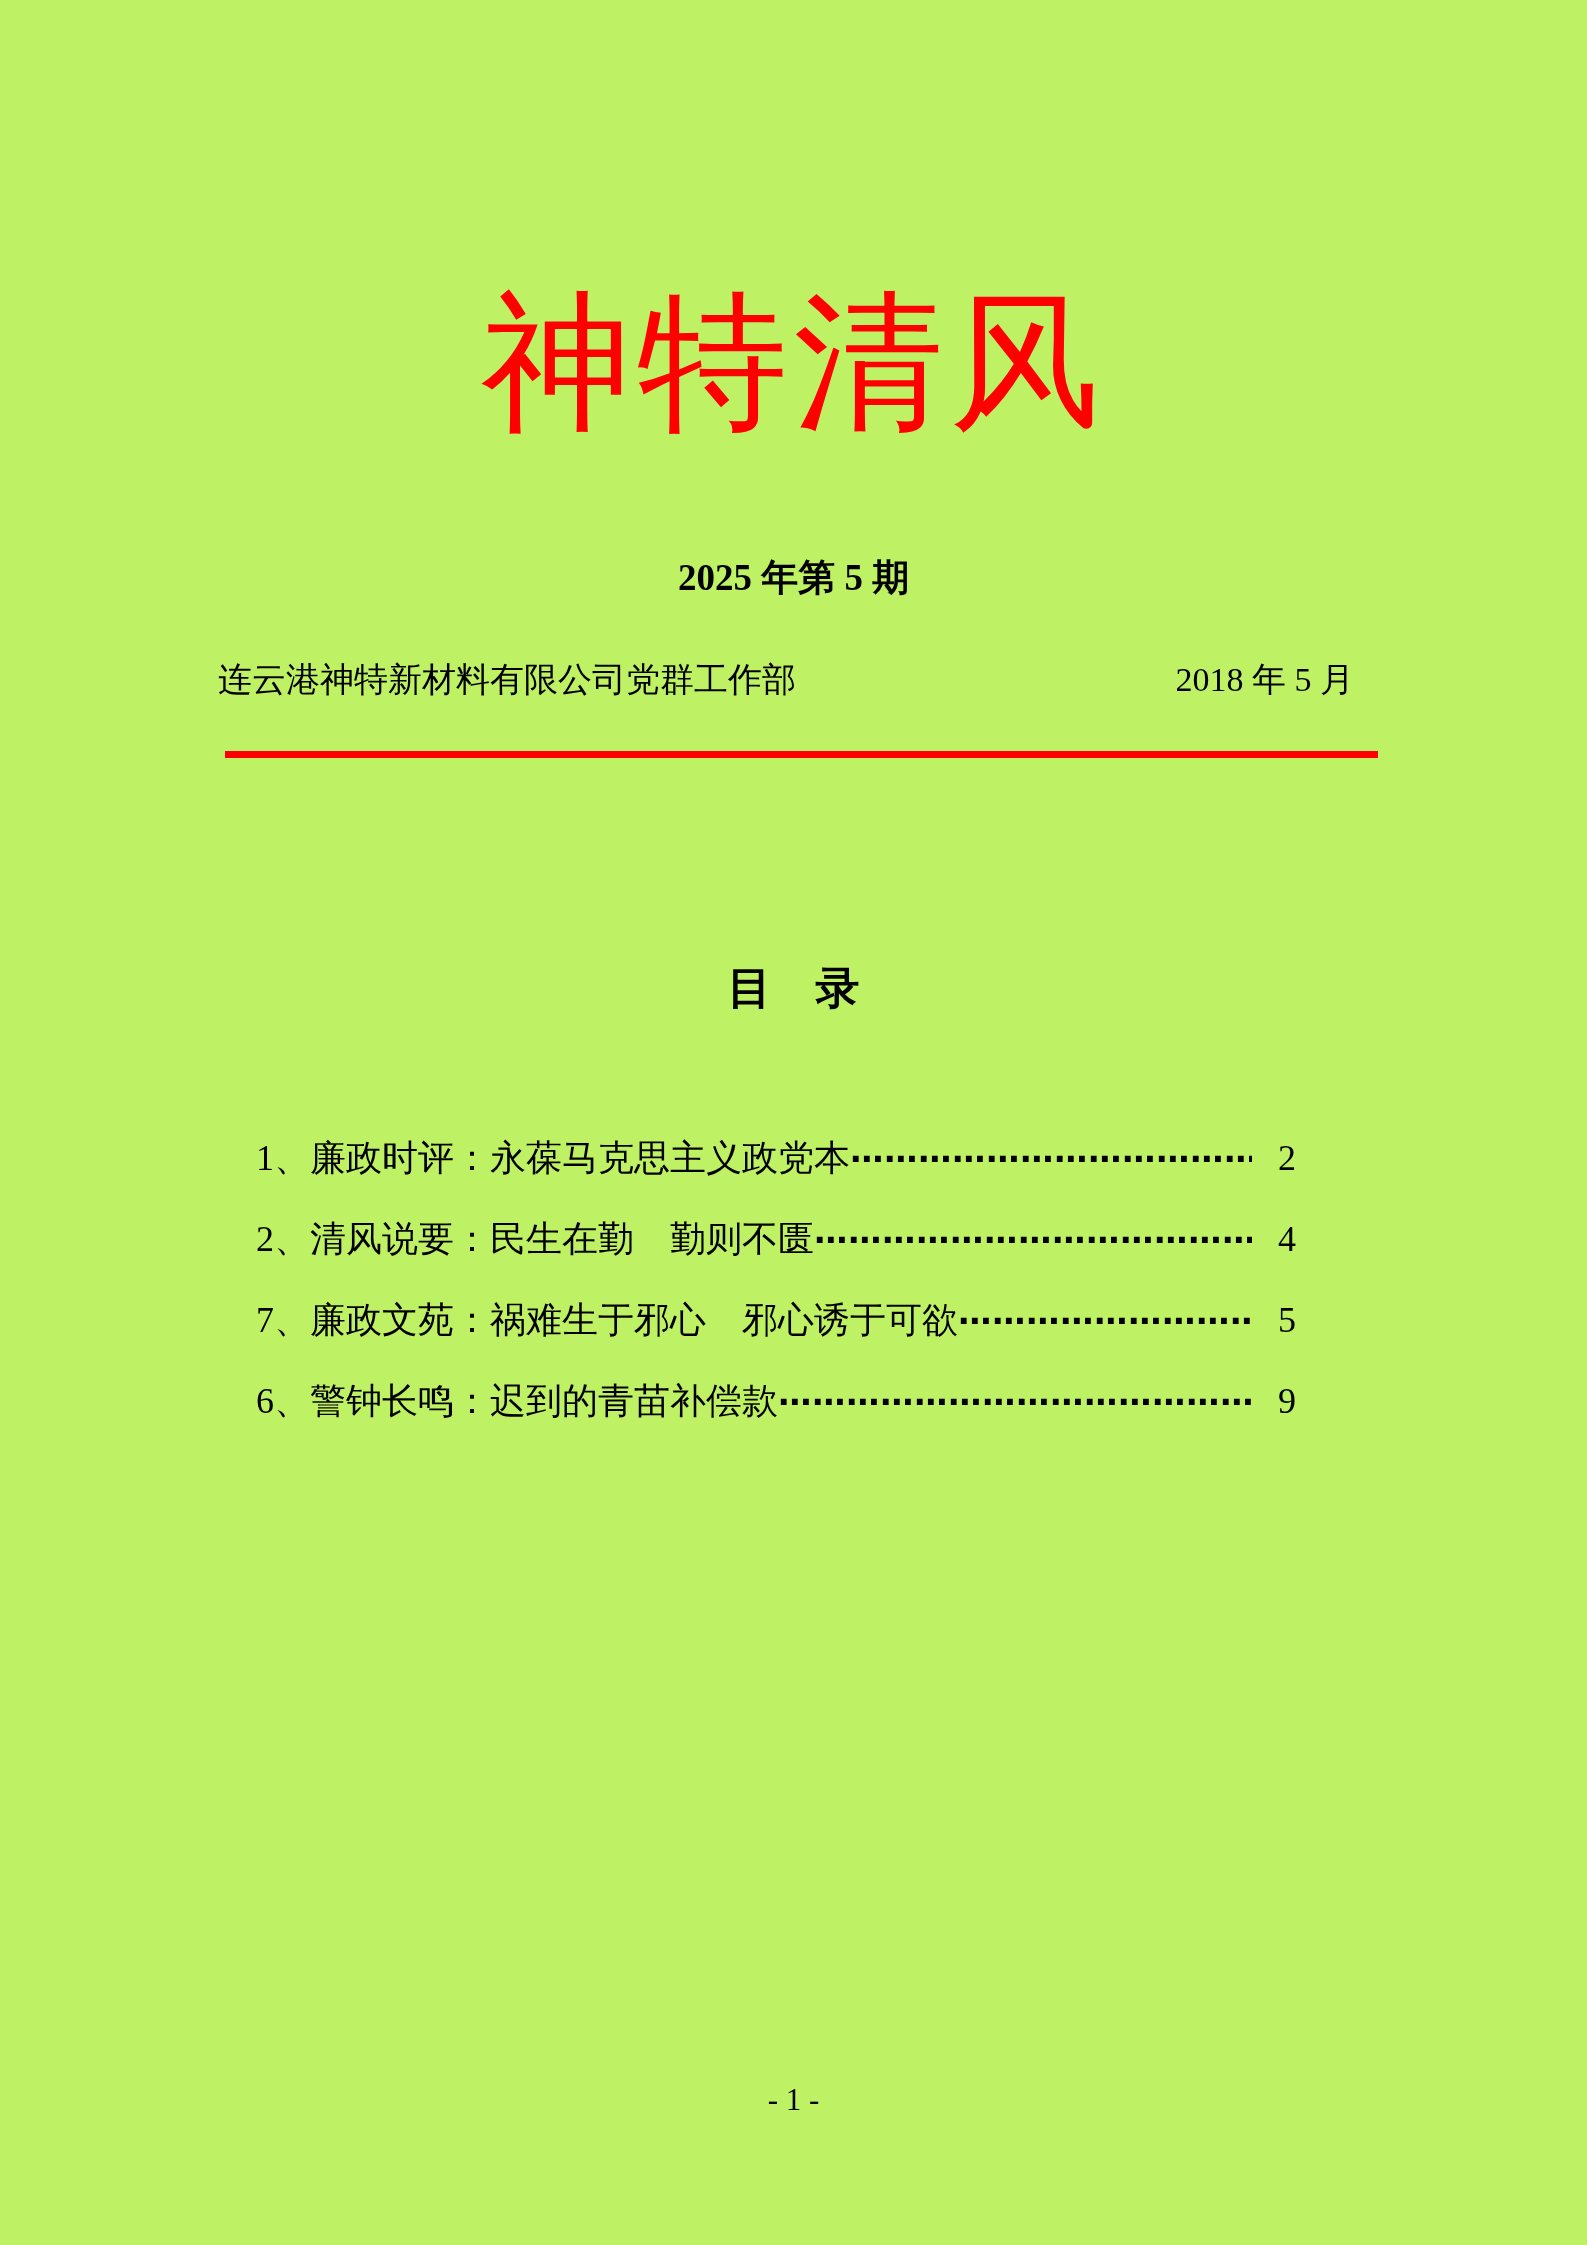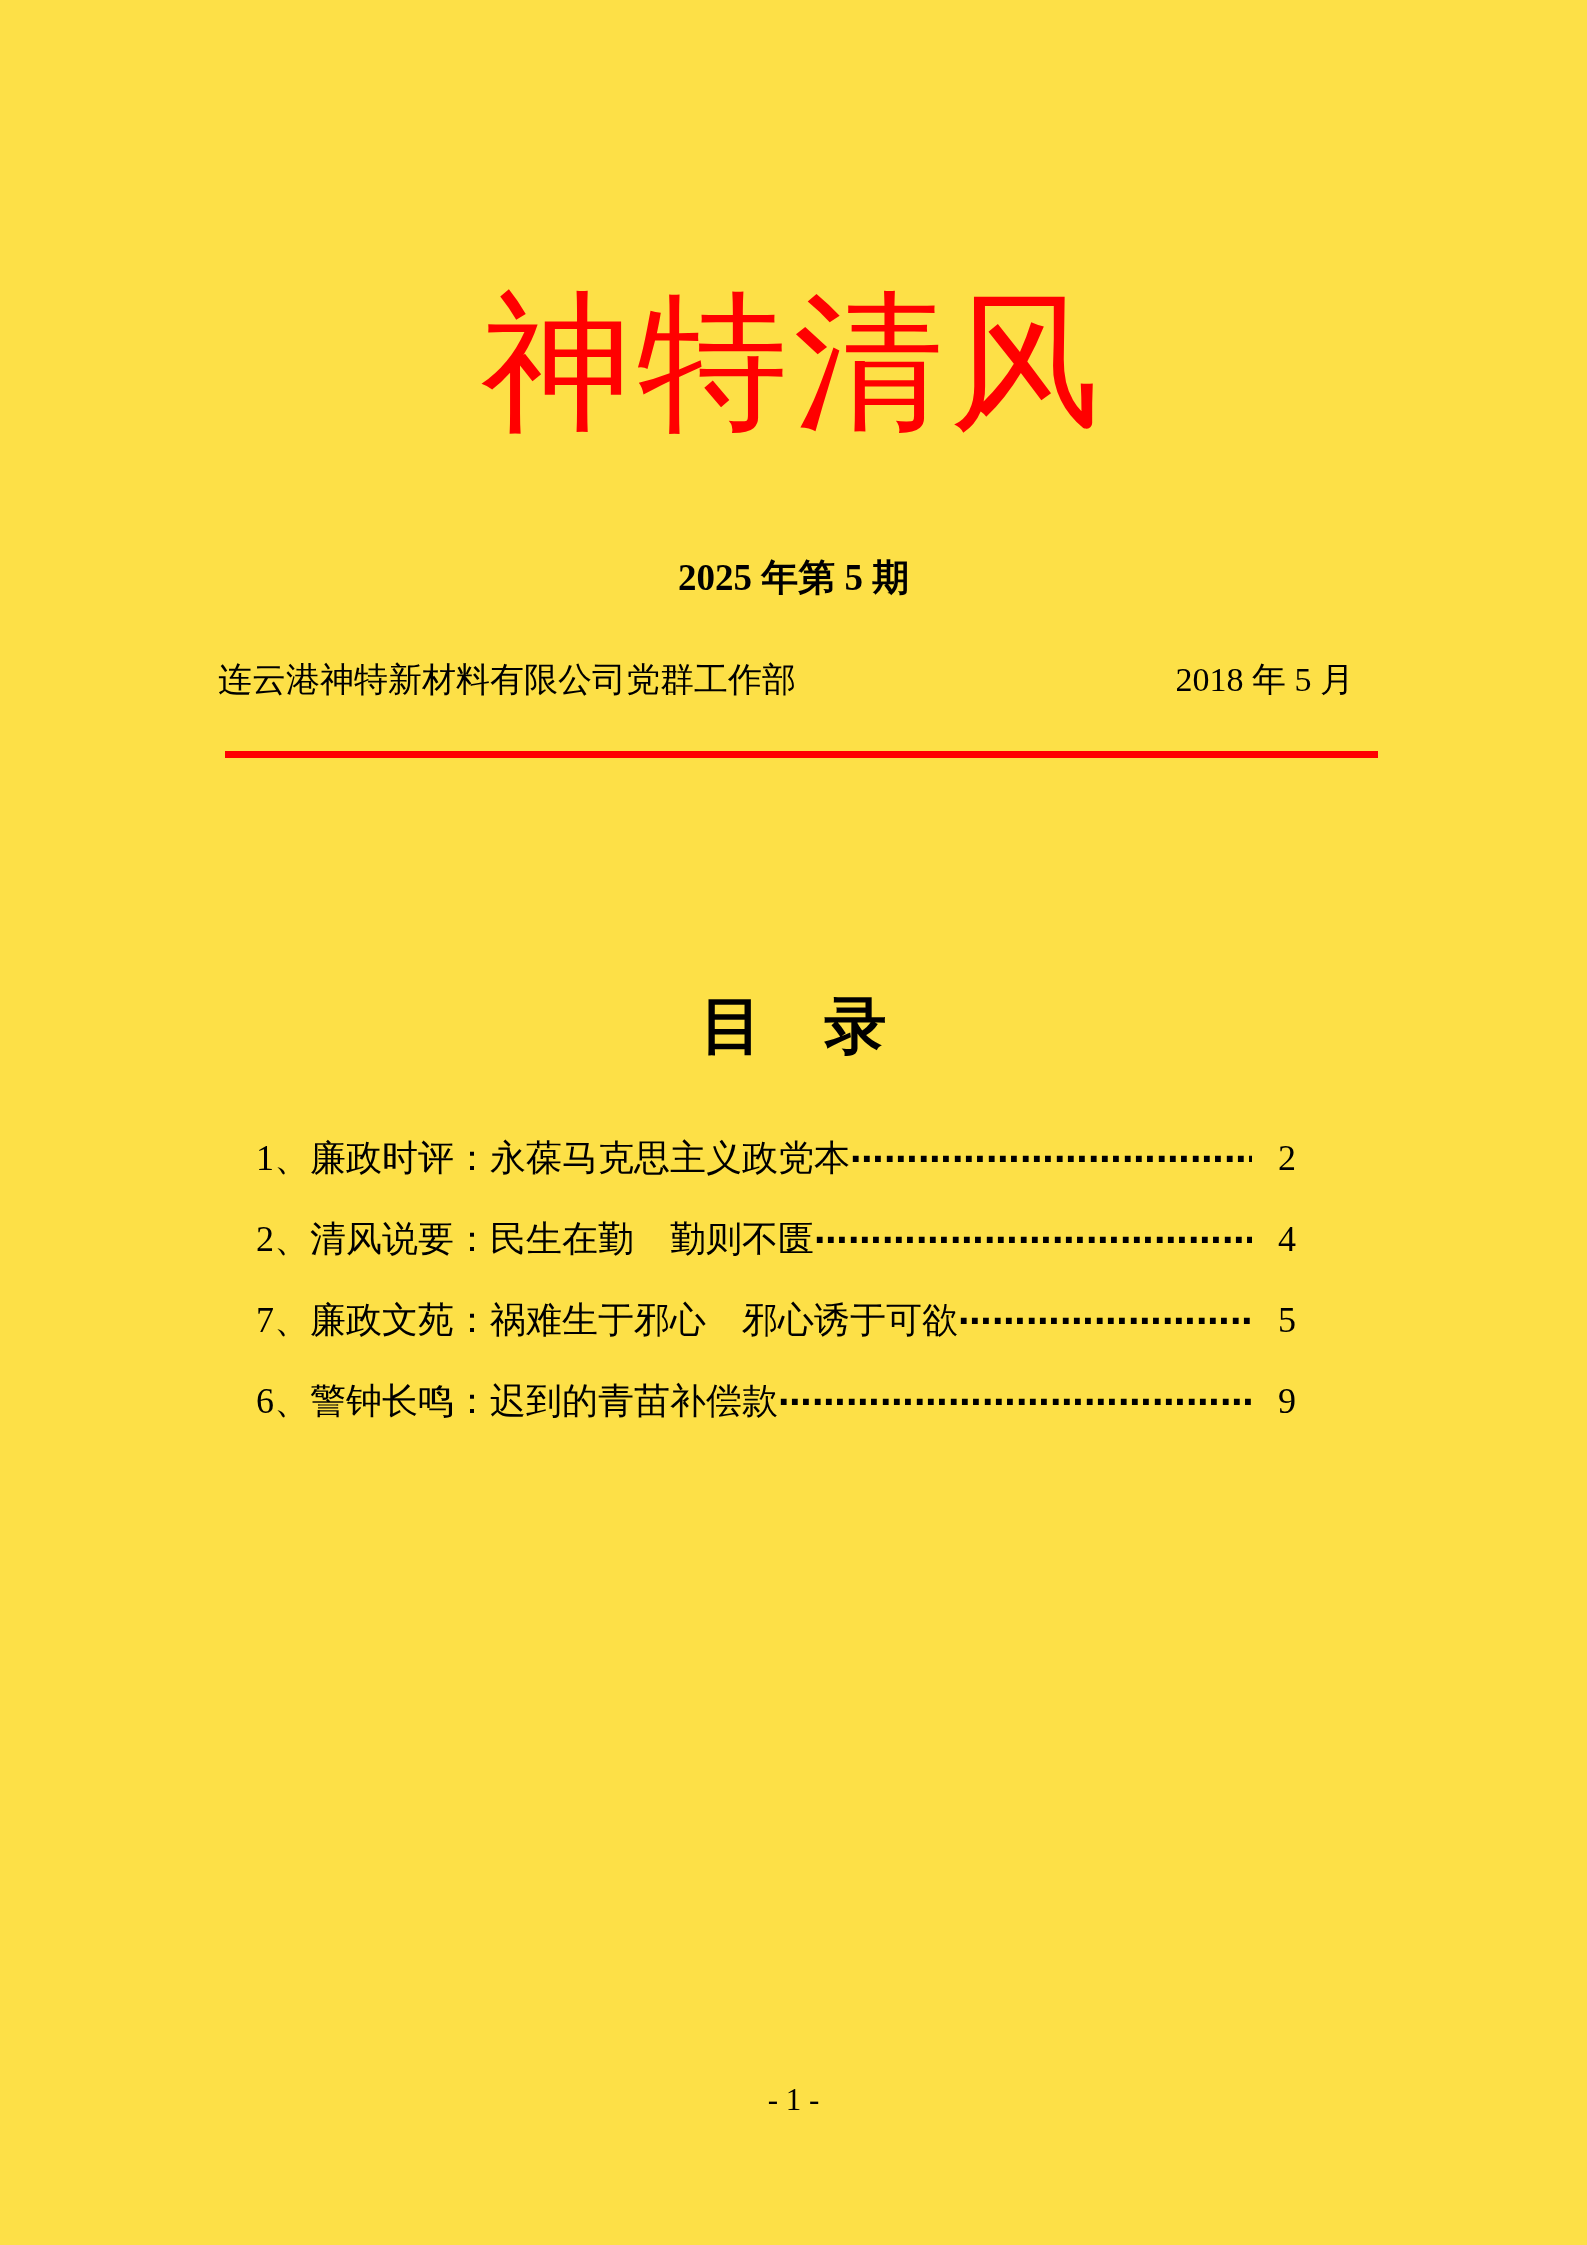--- a/index.html
+++ b/index.html
@@ -4,21 +4,21 @@
 <style>
   html, body {
     margin: 0;
     padding: 0;
     background: #ffffff;
   }
   .page {
     position: relative;
     width: 1587px;
     height: 2245px;
-    background: #fde047;
+    background: #bef264;
     font-family: "Liberation Serif", "DejaVu Serif", serif;
     color: #000000;
     overflow: hidden;
   }
   .masthead-title {
     position: absolute;
     top: 262px;
     left: 0;
     width: 100%;
     text-align: center;
@@ -55,25 +55,25 @@
   .red-rule {
     position: absolute;
     top: 751px;
     left: 225px;
     width: 1153px;
     height: 7px;
     background: #ff0000;
   }
   .toc-heading {
     position: absolute;
-    top: 988px;
+    top: 951px;
     left: 0;
     width: 100%;
     text-align: center;
-    font-size: 62px;
+    font-size: 44px;
     line-height: 76px;
     font-weight: bold;
     white-space: pre;
   }
   .toc {
     position: absolute;
     top: 1118px;
     left: 224px;
     width: 1072px;
   }

